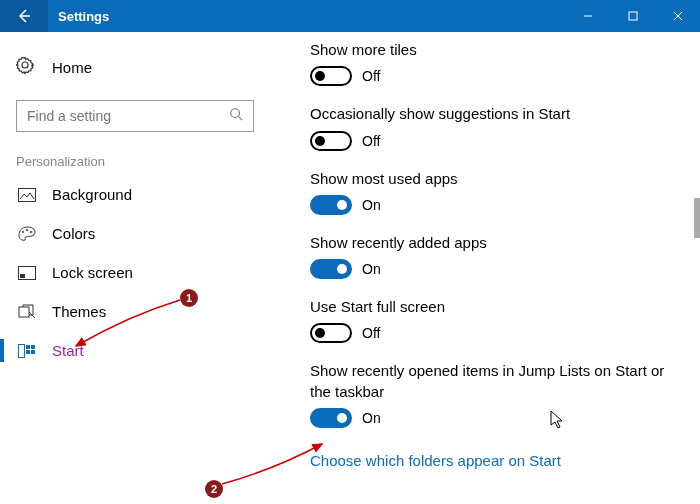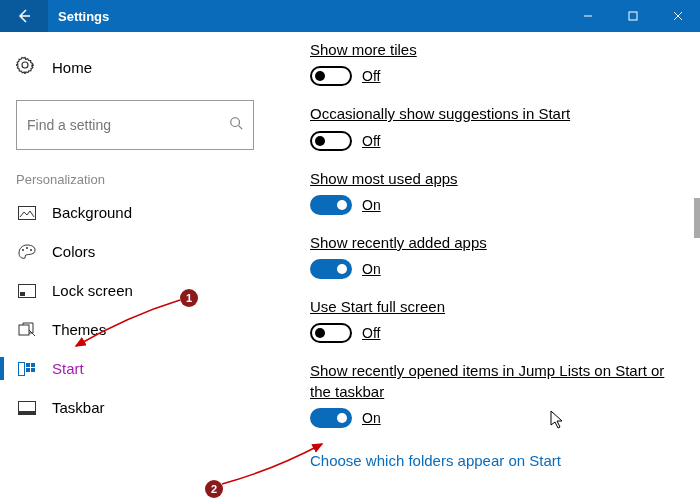--- a/index.html
+++ b/index.html
@@ -13,36 +13,36 @@
   .win-btn { width: 45px; display: flex; align-items: center; justify-content: center; }
 
   .app-body { display: flex; height: calc(504px - 32px); }
 
   
   .sidebar { width: 270px; padding: 16px 0 0 0; }
   .home-row { display: flex; align-items: center; padding: 8px 16px; margin-bottom: 14px; }
   .home-row .icon { width: 22px; margin-right: 14px; color: #323232; }
   .home-row .lbl { font-size: 15px; color: #000; }
 
-  .search-box { margin: 0 16px 16px 16px; border: 1px solid #999; height: 50px; display: flex; align-items: center; padding: 0 10px; }
+  .search-box { margin: 0 16px 16px 16px; border: 1px solid #999; height: 32px; display: flex; align-items: center; padding: 0 10px; }
   .search-box input { border: none; outline: none; flex: 1; font-size: 14px; color: #000; background: transparent; }
   .search-box input::placeholder { color: #777; }
   .search-box .sicon { color: #777; }
 
   .section-label { padding: 6px 16px 6px 16px; font-size: 13px; color: #888; }
 
   .nav-item { display: flex; align-items: center; padding: 11px 16px; font-size: 15px; color: #000; cursor: pointer; position: relative; }
   .nav-item .icon { width: 22px; margin-right: 14px; color: #323232; display: flex; align-items: center; justify-content: center; }
   .nav-item.active { color: #a21caf; }
   .nav-item.active::before { content: ""; position: absolute; left: 0; top: 8px; bottom: 8px; width: 4px; background: #0a6bba; }
   .nav-item.active .icon { color: #0a6bba; }
 
   
   .content { flex: 1; padding: 8px 30px 0 40px; overflow: hidden; position: relative; }
-  .setting { margin-bottom: 18px; text-decoration: underline; }
+  .setting { margin-bottom: 18px; }
   .setting-title { font-size: 15px; color: #000; margin-bottom: 6px; line-height: 1.35; }
   .toggle-row { display: flex; align-items: center; }
   .toggle { width: 42px; height: 20px; border-radius: 10px; border: 2px solid #000; position: relative; }
   .toggle .knob { position: absolute; width: 10px; height: 10px; border-radius: 50%; background: #000; top: 3px; left: 3px; }
   .toggle.on { background: #0a6bba; border-color: #0a6bba; }
   .toggle.on .knob { background: #fff; left: auto; right: 3px; }
   .toggle-label { margin-left: 10px; font-size: 14px; }
 
   .link { color: #0a6bba; font-size: 15px; cursor: pointer; margin-top: 6px; display: inline-block; }
 
@@ -155,29 +155,20 @@
             <rect x="0.5" y="0.5" width="6" height="13" stroke="#0a6bba" fill="none"></rect>
             <rect x="8" y="1" width="4" height="4" fill="#0a6bba"></rect>
             <rect x="13" y="1" width="4" height="4" fill="#0a6bba"></rect>
             <rect x="8" y="6" width="4" height="4" fill="#0a6bba"></rect>
             <rect x="13" y="6" width="4" height="4" fill="#0a6bba"></rect>
           </svg>
       </span>
       <span>Start</span>
     </div>
 
-    <div class="nav-item">
-      <span class="icon">
-        <svg width="18" height="14" viewBox="0 0 18 14">
-            <rect x="0.5" y="0.5" width="17" height="13" stroke="#333" fill="none"></rect>
-            <rect x="0.5" y="10" width="17" height="3.5" fill="#333"></rect>
-          </svg>
-      </span>
-      <span>Taskbar</span>
-    </div>
   </div>
 
   <div class="content">
 
     <div class="setting">
       <div class="setting-title">Show more tiles</div>
       <div class="toggle-row">
         <div class="toggle">
             <div class="knob"></div>
           </div>

